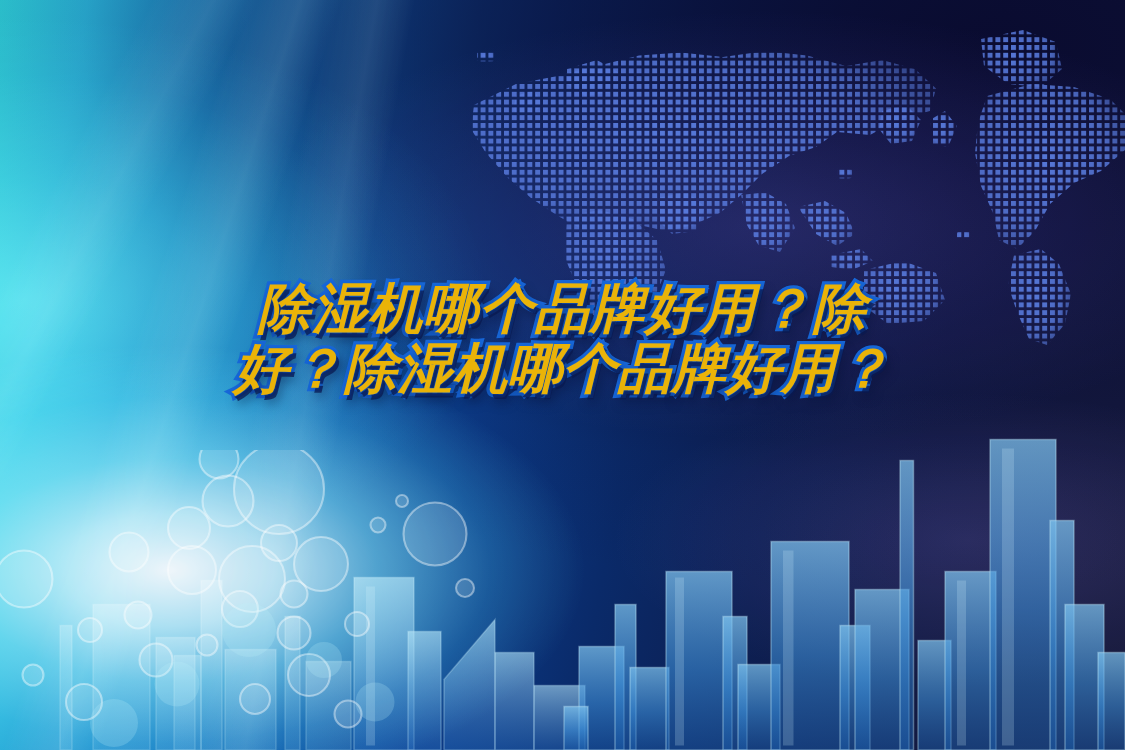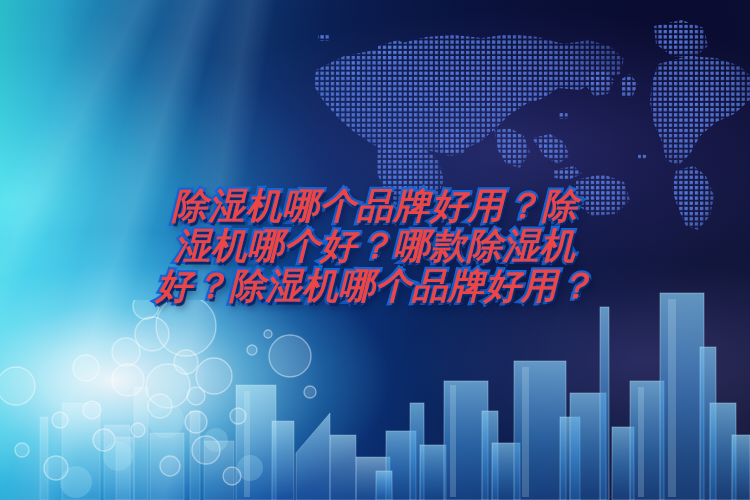--- a/index.html
+++ b/index.html
@@ -119,21 +119,21 @@
     text-align: center;
     z-index: 40;
   }
   .headline .line {
     display: block;
     font-size: 36px;
     line-height: 40px;
     font-weight: 700;
     font-style: italic;
     letter-spacing: 0.5px;
-    color: #ef4444;
+    color: #eab308;
     -webkit-text-stroke: 4.5px #1767d8;
     paint-order: stroke fill;
     text-shadow:
       0 0 1px #1767d8,
       2px 3px 0 rgba(9,25,80,0.75),
       3px 5px 7px rgba(5,14,52,0.55);
     white-space: nowrap;
   }
   .headline .line.l1 { letter-spacing: 1px; }
 </style>
@@ -310,17 +310,16 @@
         <circle cx="118" cy="156" r="15"></circle>
         <circle cx="216" cy="140" r="12"></circle>
         <circle cx="76" cy="182" r="16"></circle>
         <circle cx="250" cy="168" r="13"></circle>
       </g>
     </svg>
   </div>
 
   <div class="headline">
     <span class="line l1">除湿机哪个品牌好用？除</span>
-    <span class="line l2">湿机哪个好？哪款除湿机</span>
     <span class="line l3">好？除湿机哪个品牌好用？</span>
   </div>
 
 </div>
 
 </body></html>

